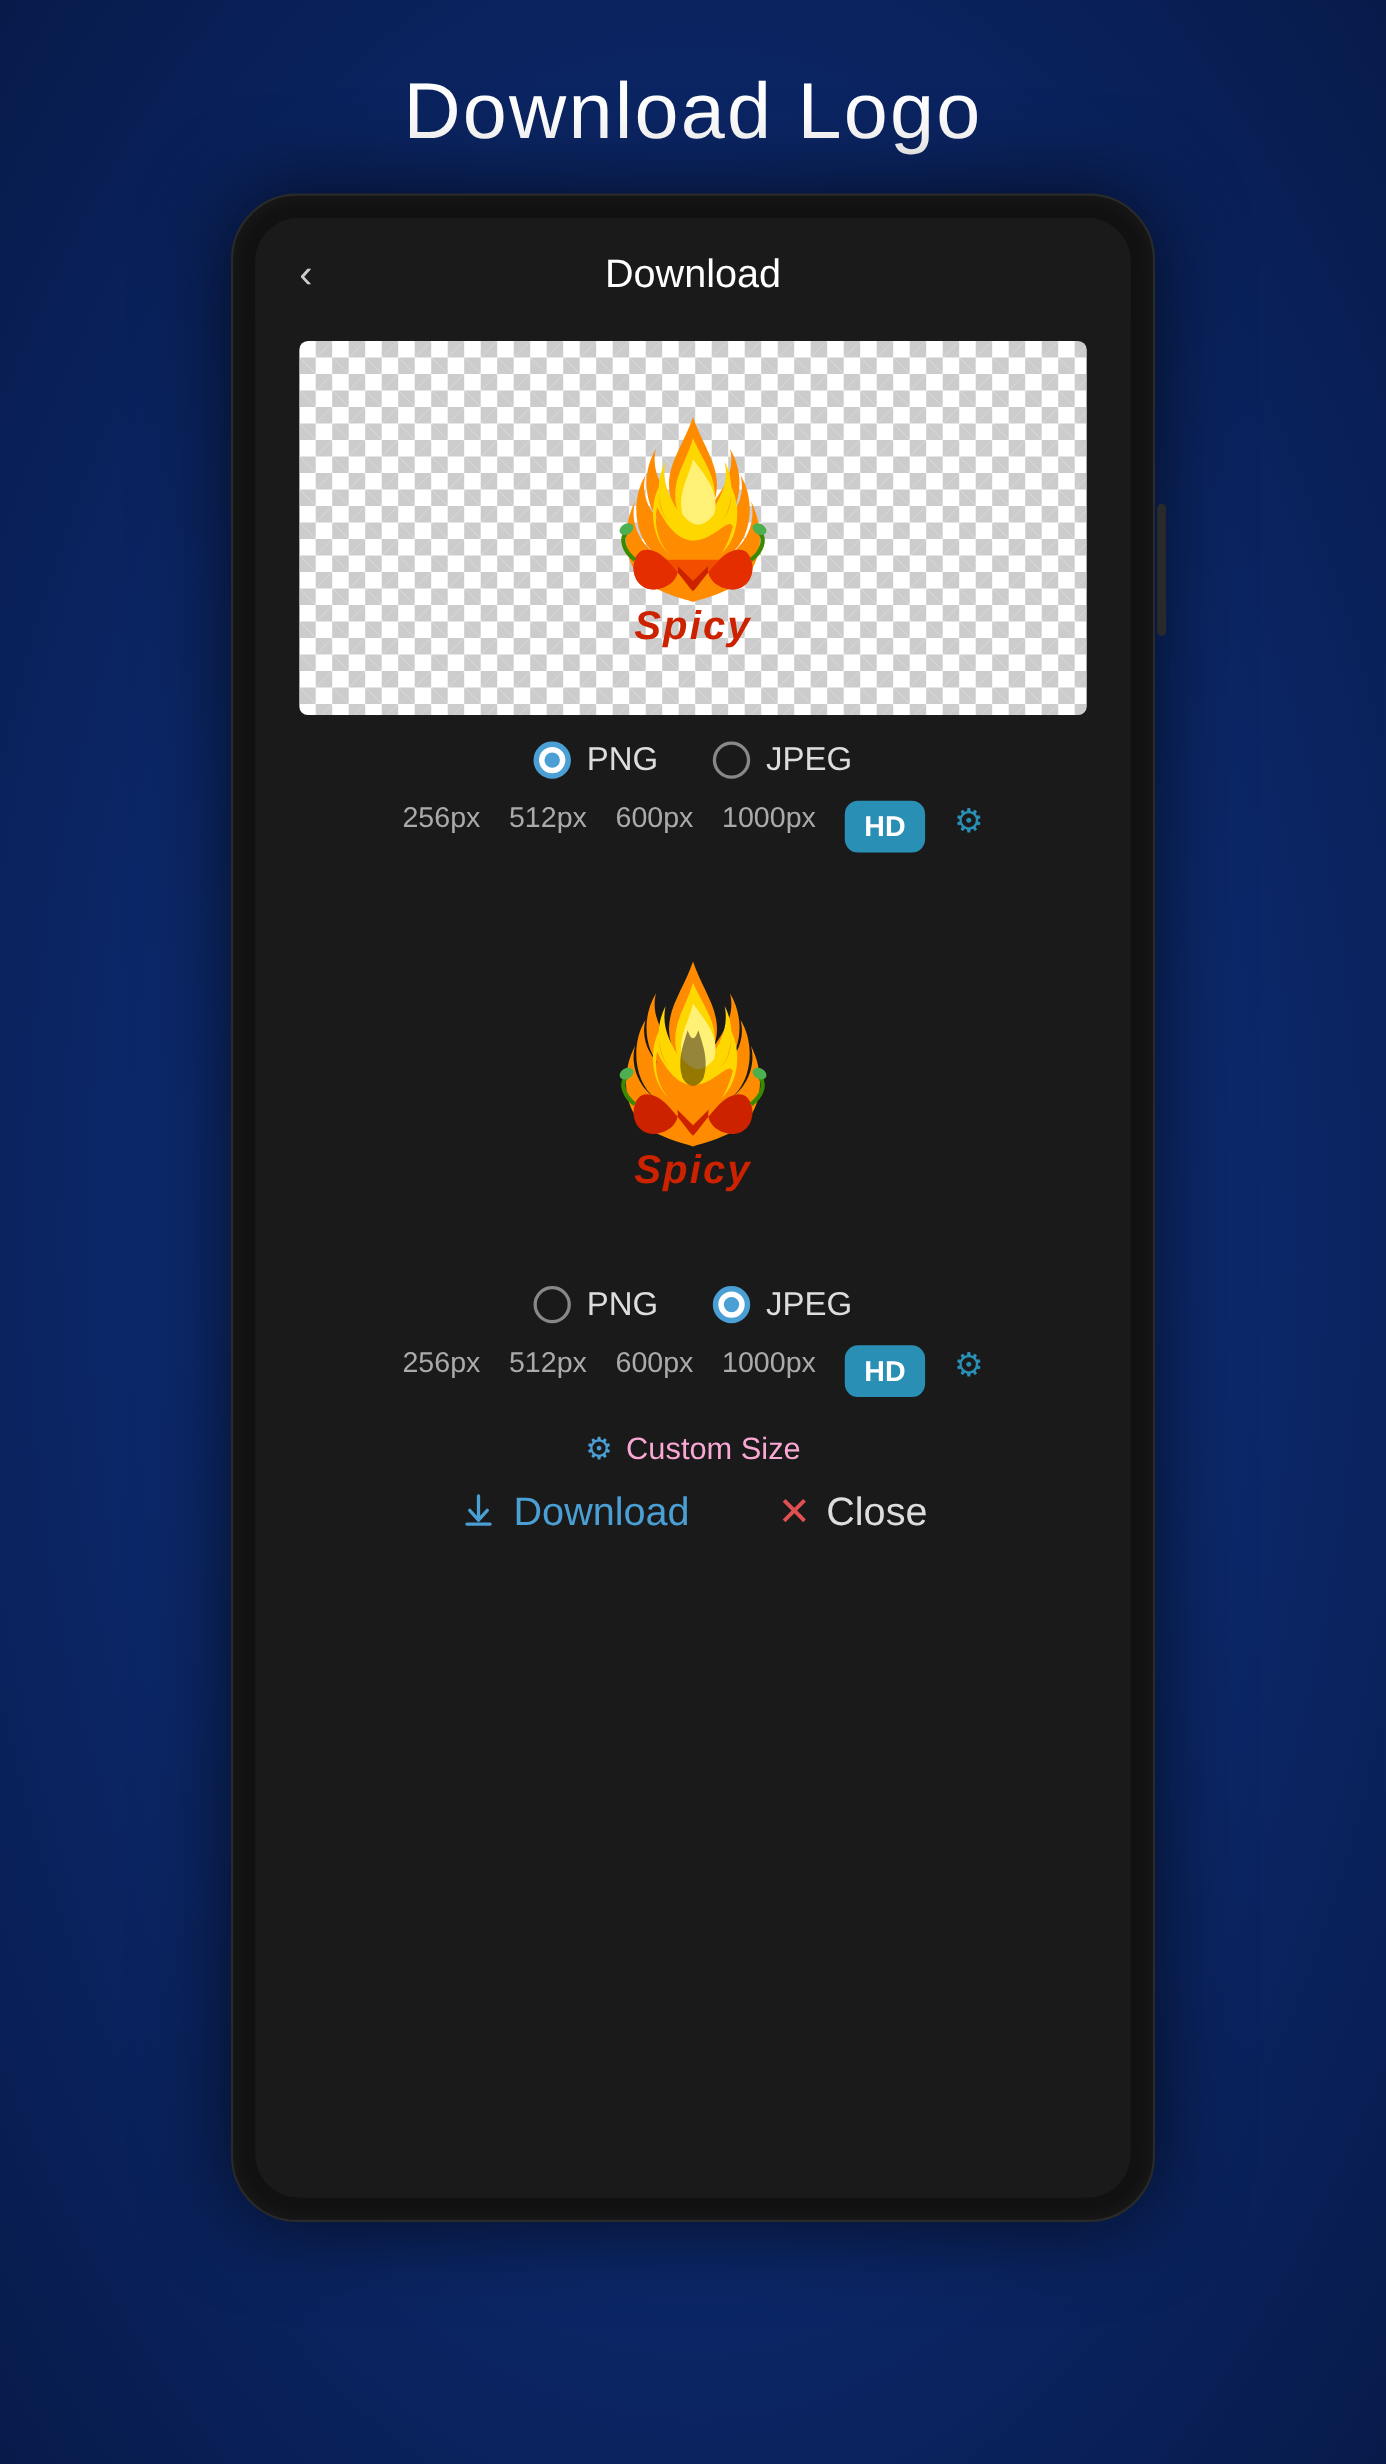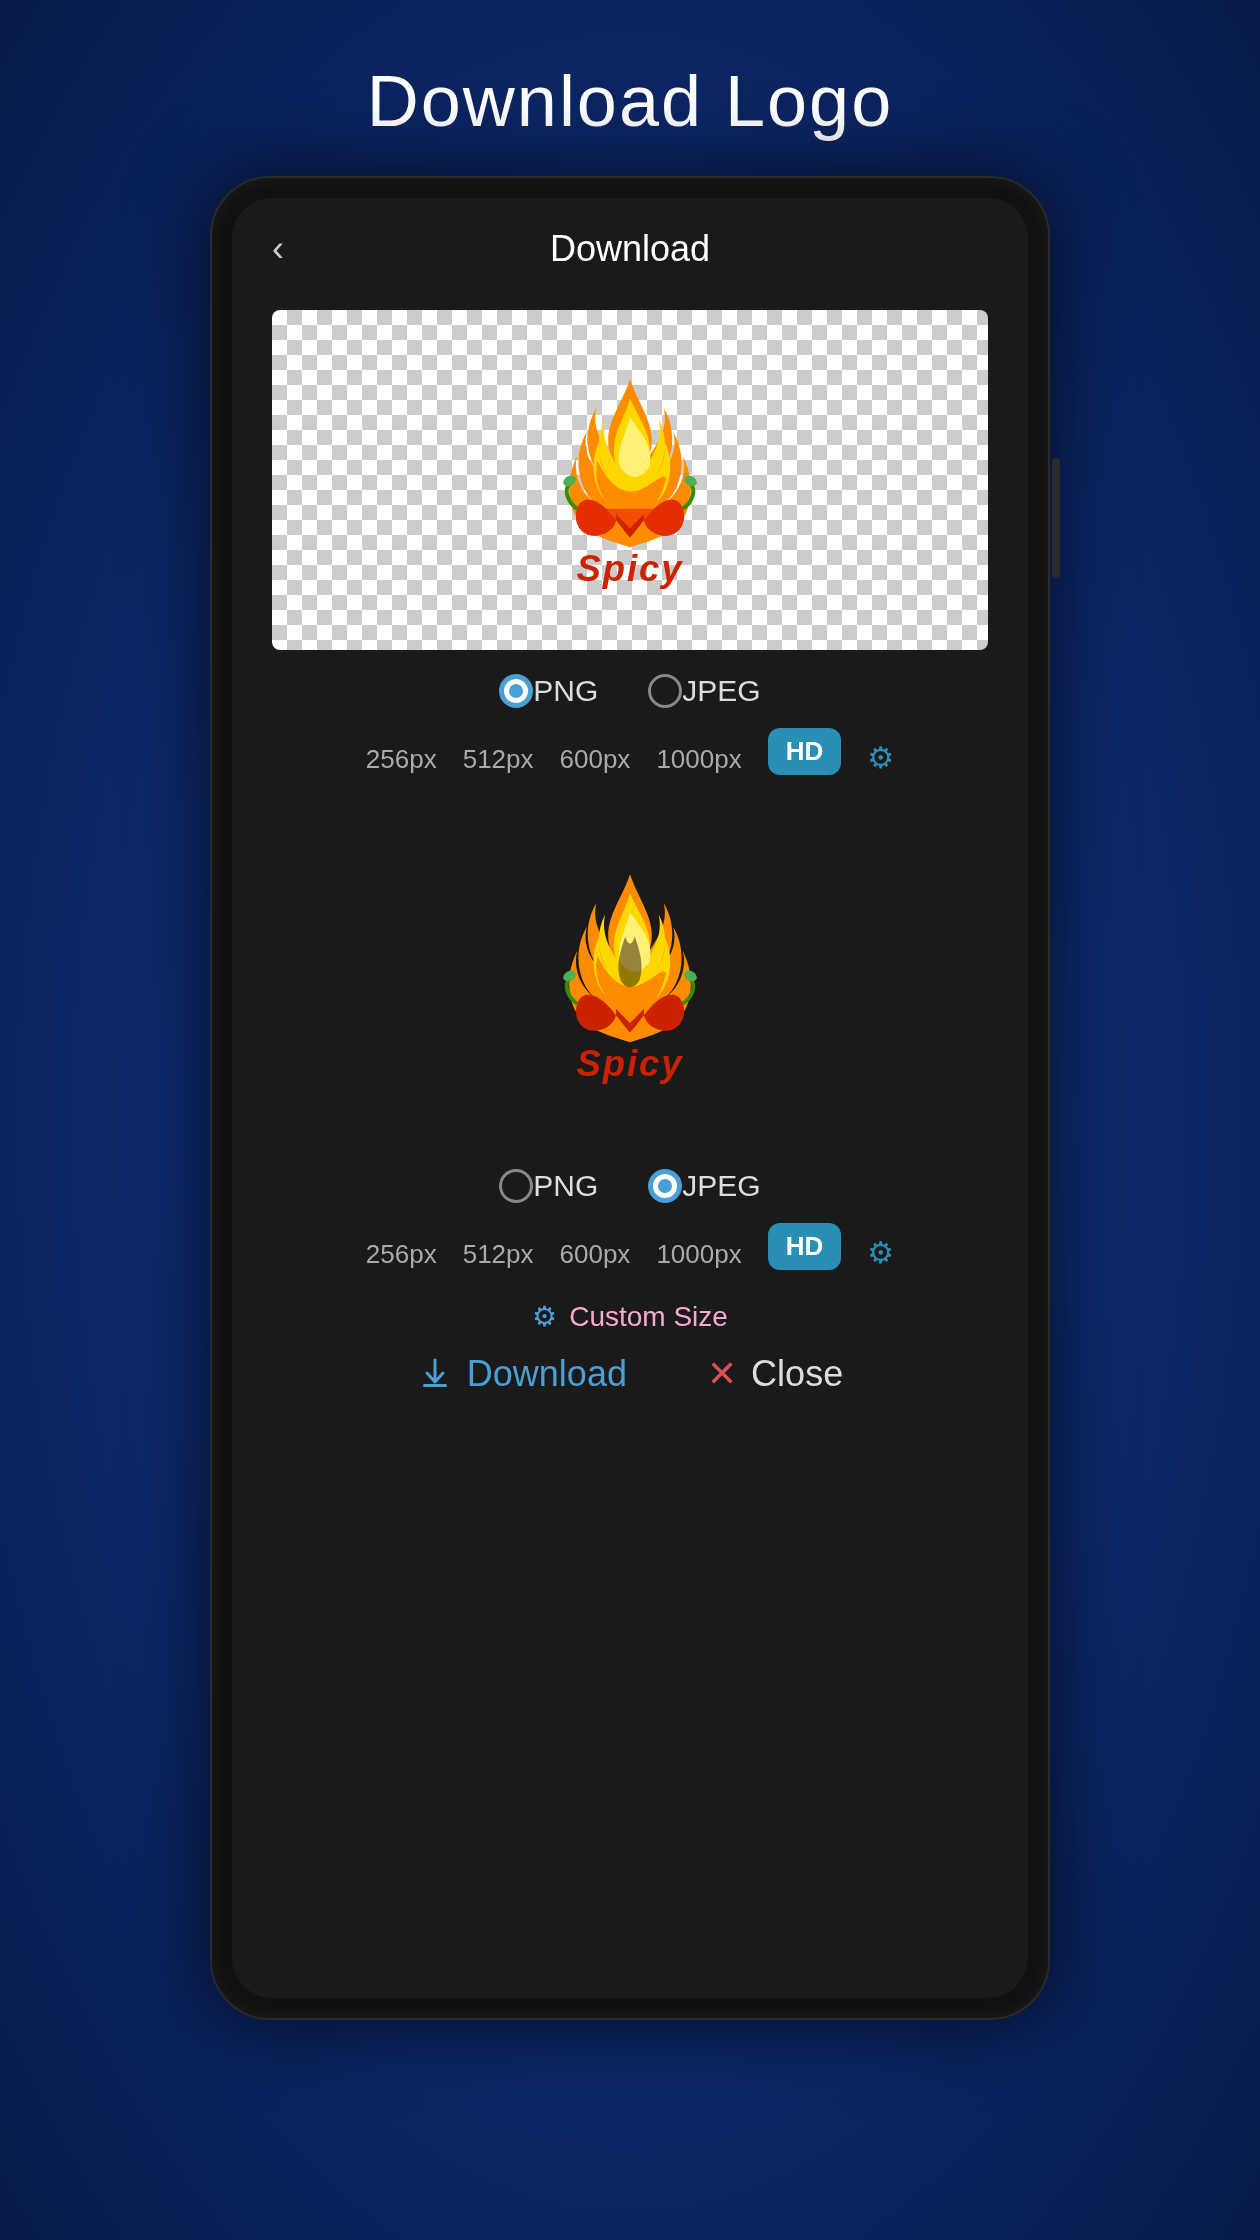--- a/index.html
+++ b/index.html
@@ -110,20 +110,21 @@
       display: flex;
       align-items: center;
       justify-content: center;
       gap: 50px;
       margin-bottom: 20px;
     }
 
     .radio-option {
       display: flex;
       align-items: center;
+      gap: 14px;
       cursor: pointer;
     }
 
     .radio-circle {
       width: 34px;
       height: 34px;
       border-radius: 50%;
       border: 3px solid #4a9fd4;
       display: flex;
       align-items: center;
@@ -148,21 +149,21 @@
       border: 3px solid #888;
     }
 
     .radio-label {
       color: #ddd;
       font-size: 30px;
     }
 
     .size-row {
       display: flex;
-      align-items: flex-end;
+      align-items: flex-start;
       justify-content: center;
       gap: 26px;
       margin-bottom: 30px;
     }
 
     .size-option {
       color: #aaa;
       font-size: 26px;
       cursor: pointer;
     }

